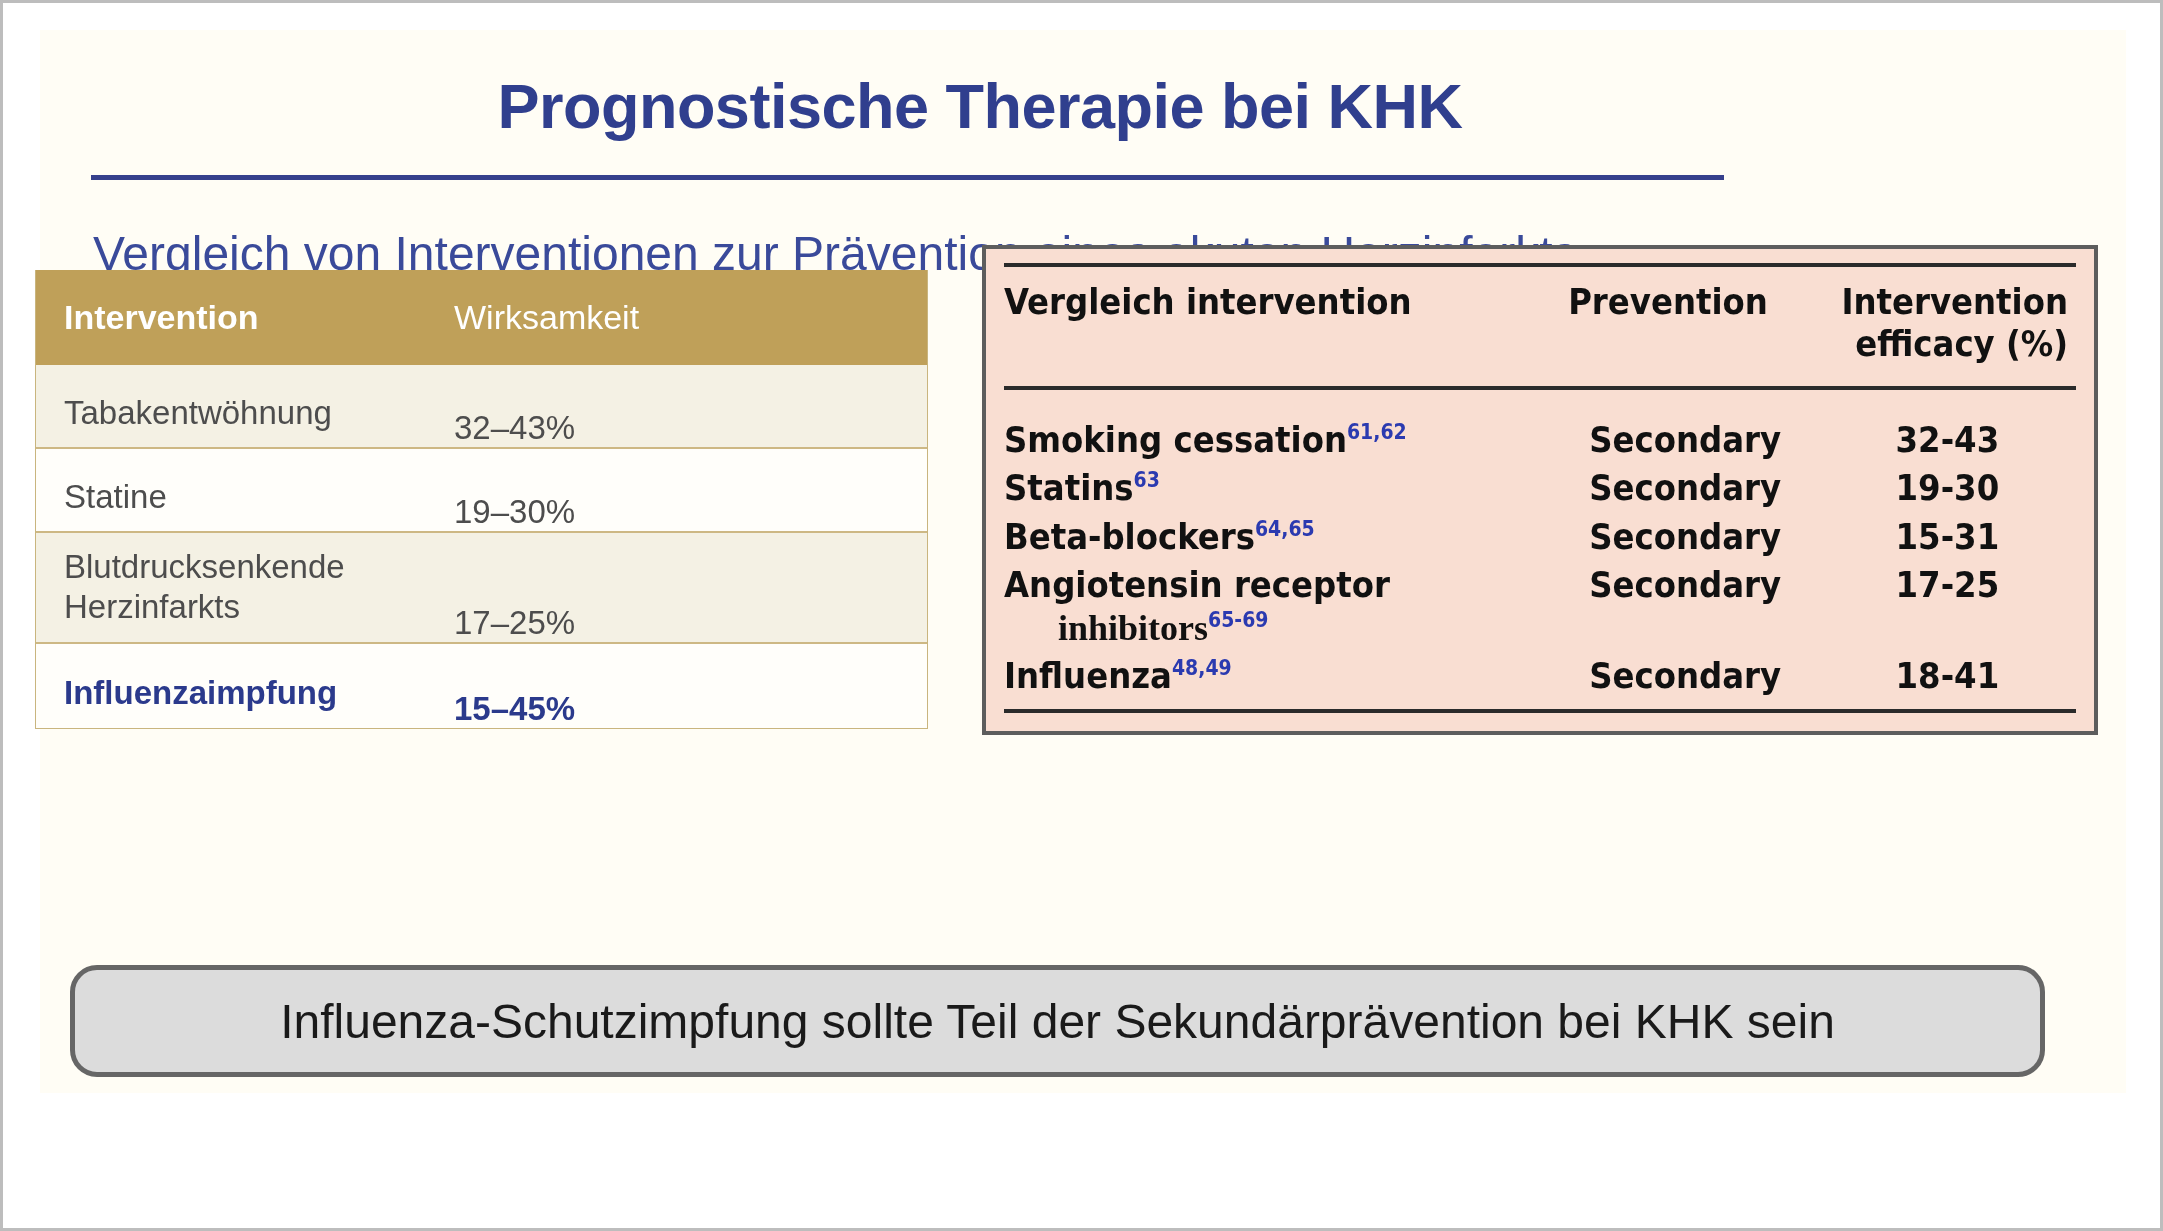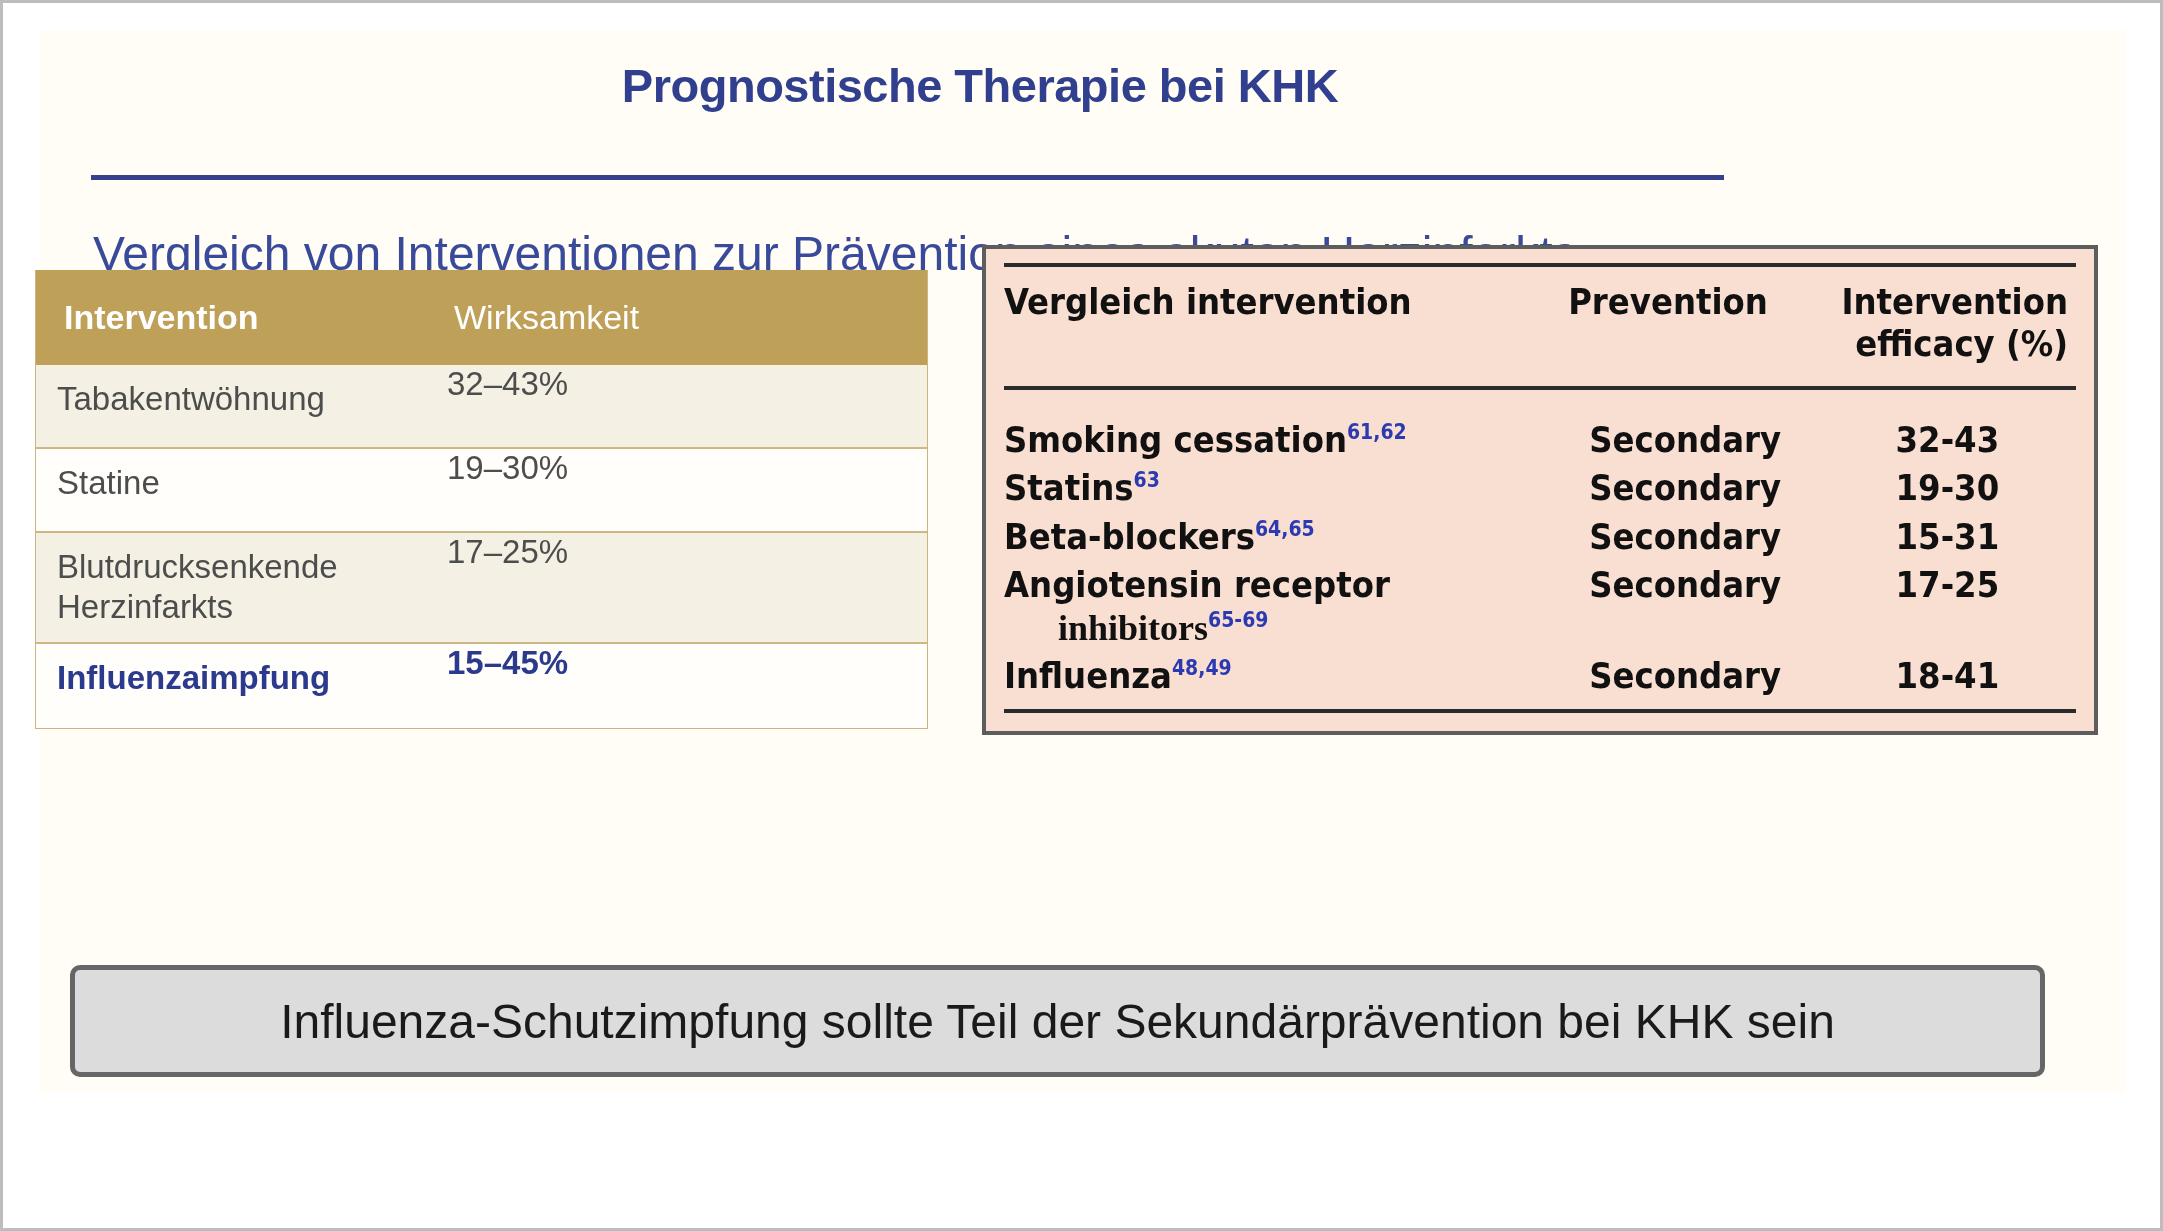--- a/index.html
+++ b/index.html
@@ -30,24 +30,24 @@
     top: 27px;
     width: 2086px;
     height: 1063px;
     background: #fffdf5;
   }
 
   
   #slide-title {
     position: absolute;
     left: 0;
-    top: 28px;
+    top: 40px;
     width: 1880px;
     text-align: center;
-    font-size: 47px;
+    font-size: 63px;
     font-weight: bold;
     color: #303f8e;
     letter-spacing: -0.5px;
     white-space: nowrap;
   }
 
   #title-rule {
     position: absolute;
     left: 51px;
     top: 145px;
@@ -91,22 +91,22 @@
     font-size: 34px;
     font-weight: bold;
   }
   #left-table .lt-head .lt-c2 {
     color: #ffffff;
     font-size: 34px;
     font-weight: normal;
   }
   #left-table .lt-row {
     display: flex;
-    align-items: flex-start;
-    padding: 0 0 0 21px;
+    align-items: flex-end;
+    padding: 0 0 0 28px;
     box-sizing: border-box;
     border-bottom: 2px solid #cdb884;
     min-height: 84px;
   }
   #left-table .lt-row:last-child { border-bottom: none; }
   #left-table .lt-row.shade { background: #f4f1e4; }
   #left-table .lt-row.plain { background: #fffefa; }
   #left-table .lt-row .lt-c1 {
     flex: 0 0 390px;
     color: #4d4d4d;
@@ -182,21 +182,21 @@
   
   #callout-box {
     position: absolute;
     left: 30px;
     top: 935px;
     width: 1975px;
     height: 112px;
     box-sizing: border-box;
     background: #dcdcdc;
     border: 5px solid #666666;
-    border-radius: 10px;
+    border-radius: 27px;
     display: flex;
     align-items: center;
     justify-content: center;
   }
   #callout-text {
     font-size: 48px;
     color: #1a1a1a;
     white-space: nowrap;
   }
 

